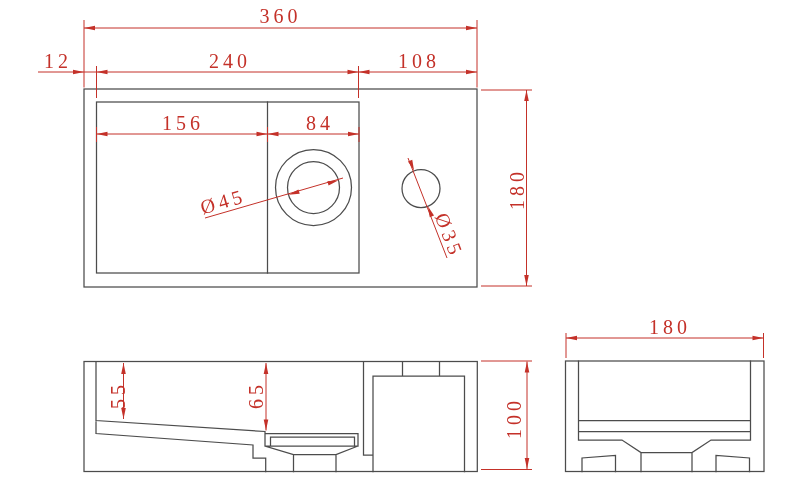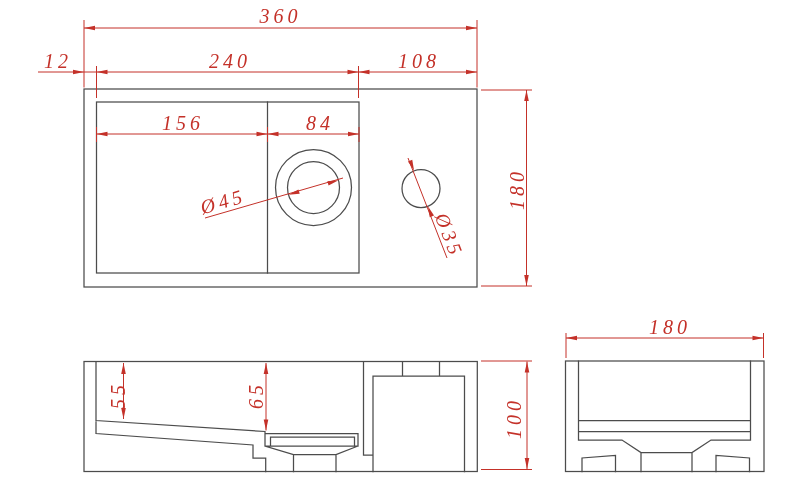--- a/index.html
+++ b/index.html
@@ -2,21 +2,20 @@
 <html style="--geometry: #4c4c4c; --dimension: #c43129; --background: #ffffff;"><head>
 <meta charset="utf-8">
 <style>
   html,body{margin:0;padding:0;background:#fff;}
   .canvas{
     position:relative;
     width:800px;height:493px;
     background:var(--background,#ffffff);
     font-family:"Liberation Serif", serif;
     overflow:hidden;
-    font-style:italic;
   }
   svg{display:block;}
   .geo{stroke:var(--geometry,#4c4c4c);fill:none;stroke-width:1.25;stroke-linecap:square;stroke-linejoin:miter;}
   .dim{stroke:var(--dimension,#c43129);fill:none;stroke-width:1;stroke-linecap:butt;}
   .arr{fill:var(--dimension,#c43129);stroke:none;}
   .dtext{fill:var(--dimension,#c43129);stroke:none;font-size:20px;letter-spacing:4px;text-anchor:middle;}
 </style>
 </head>
 <body>
 

